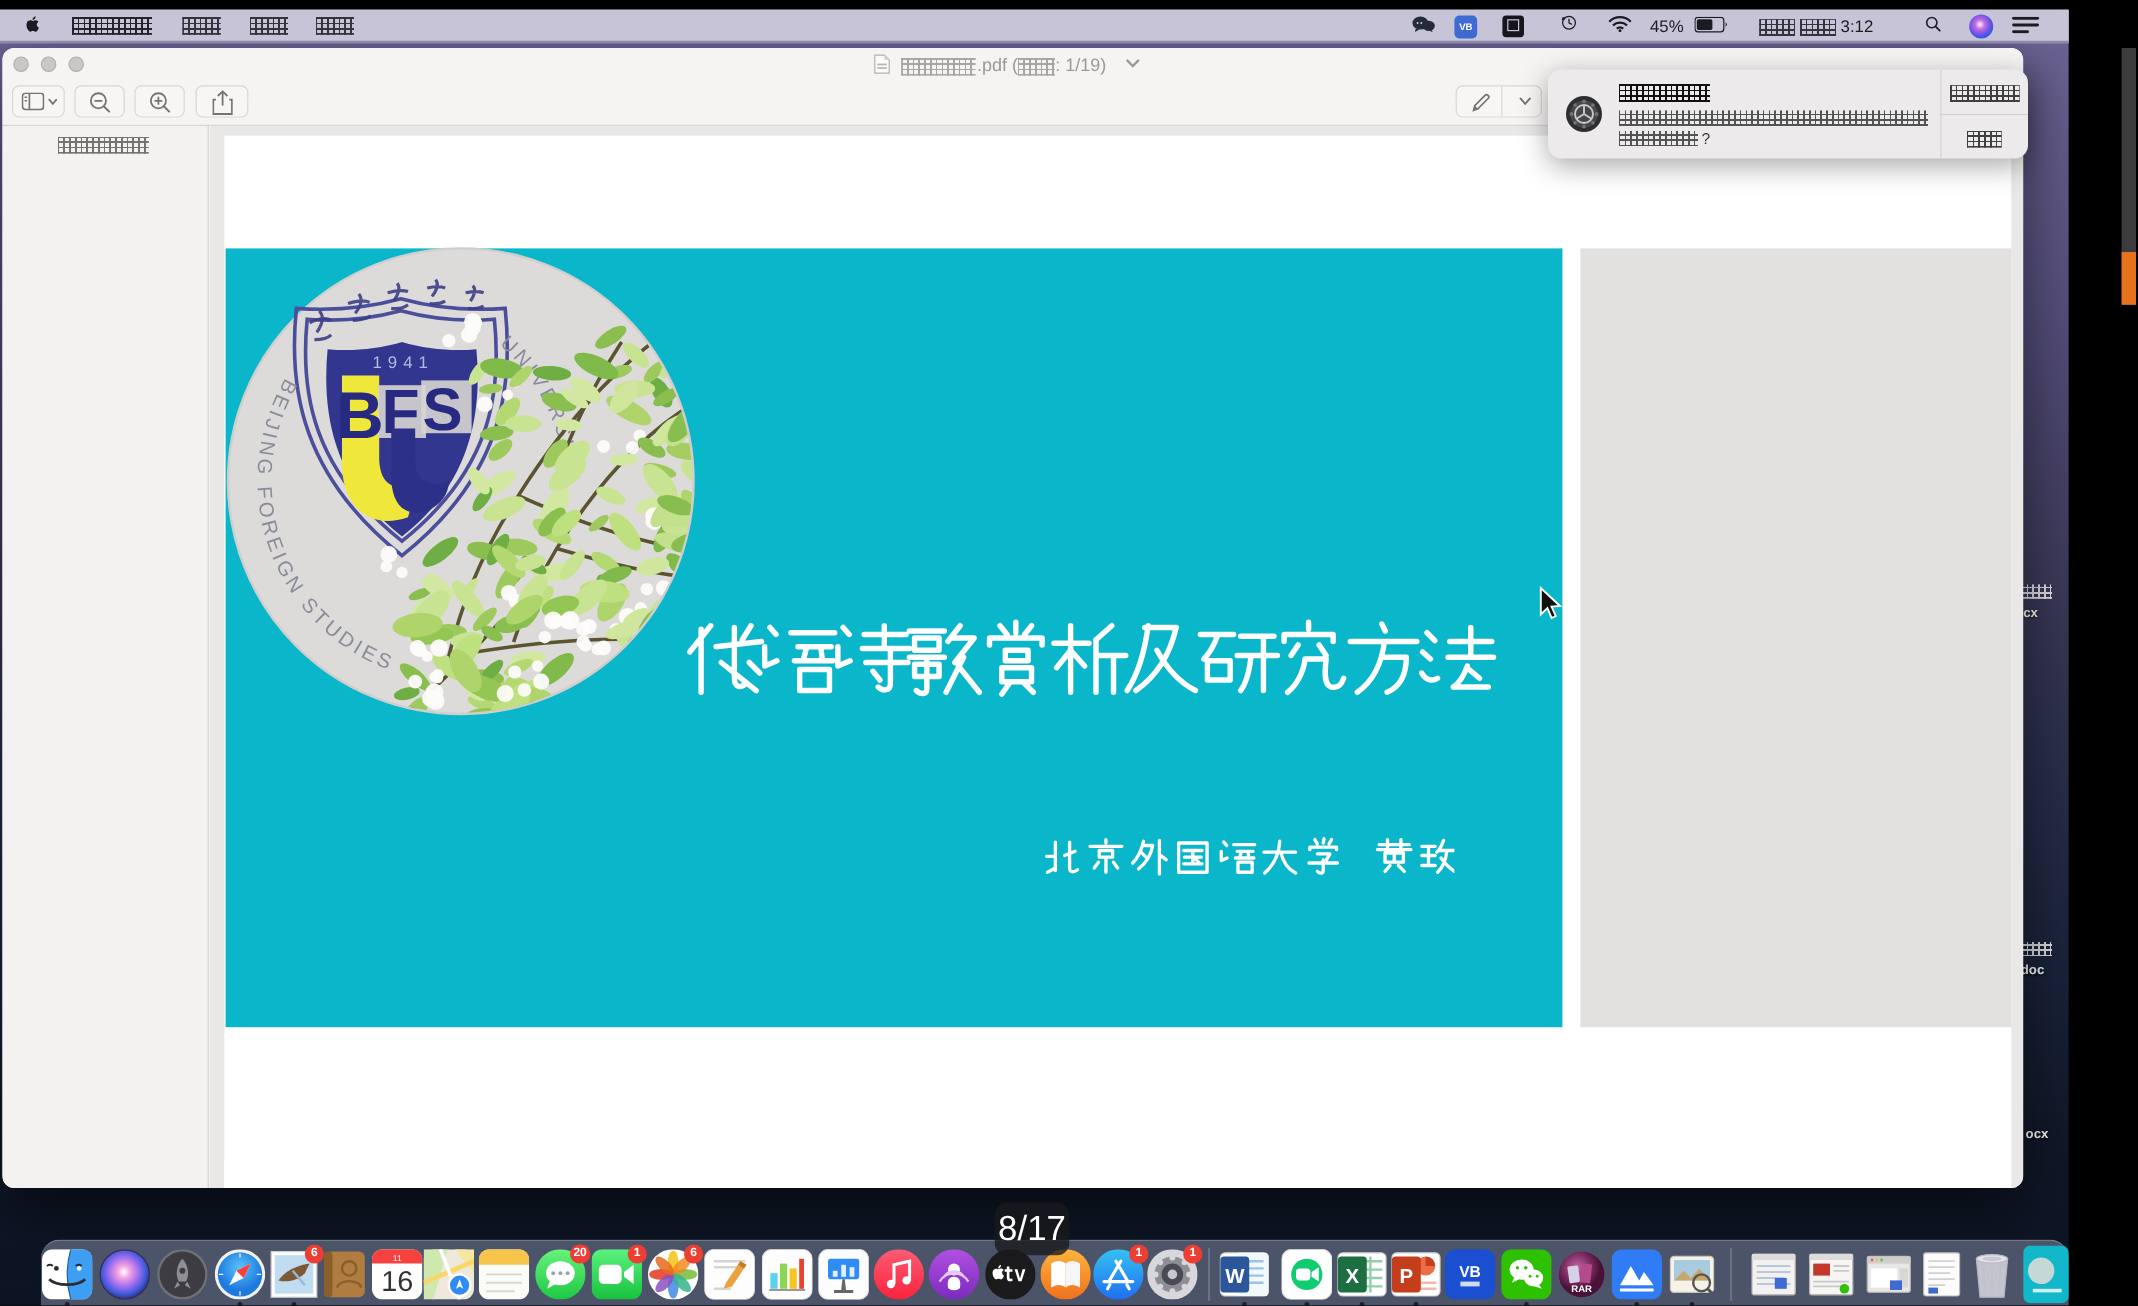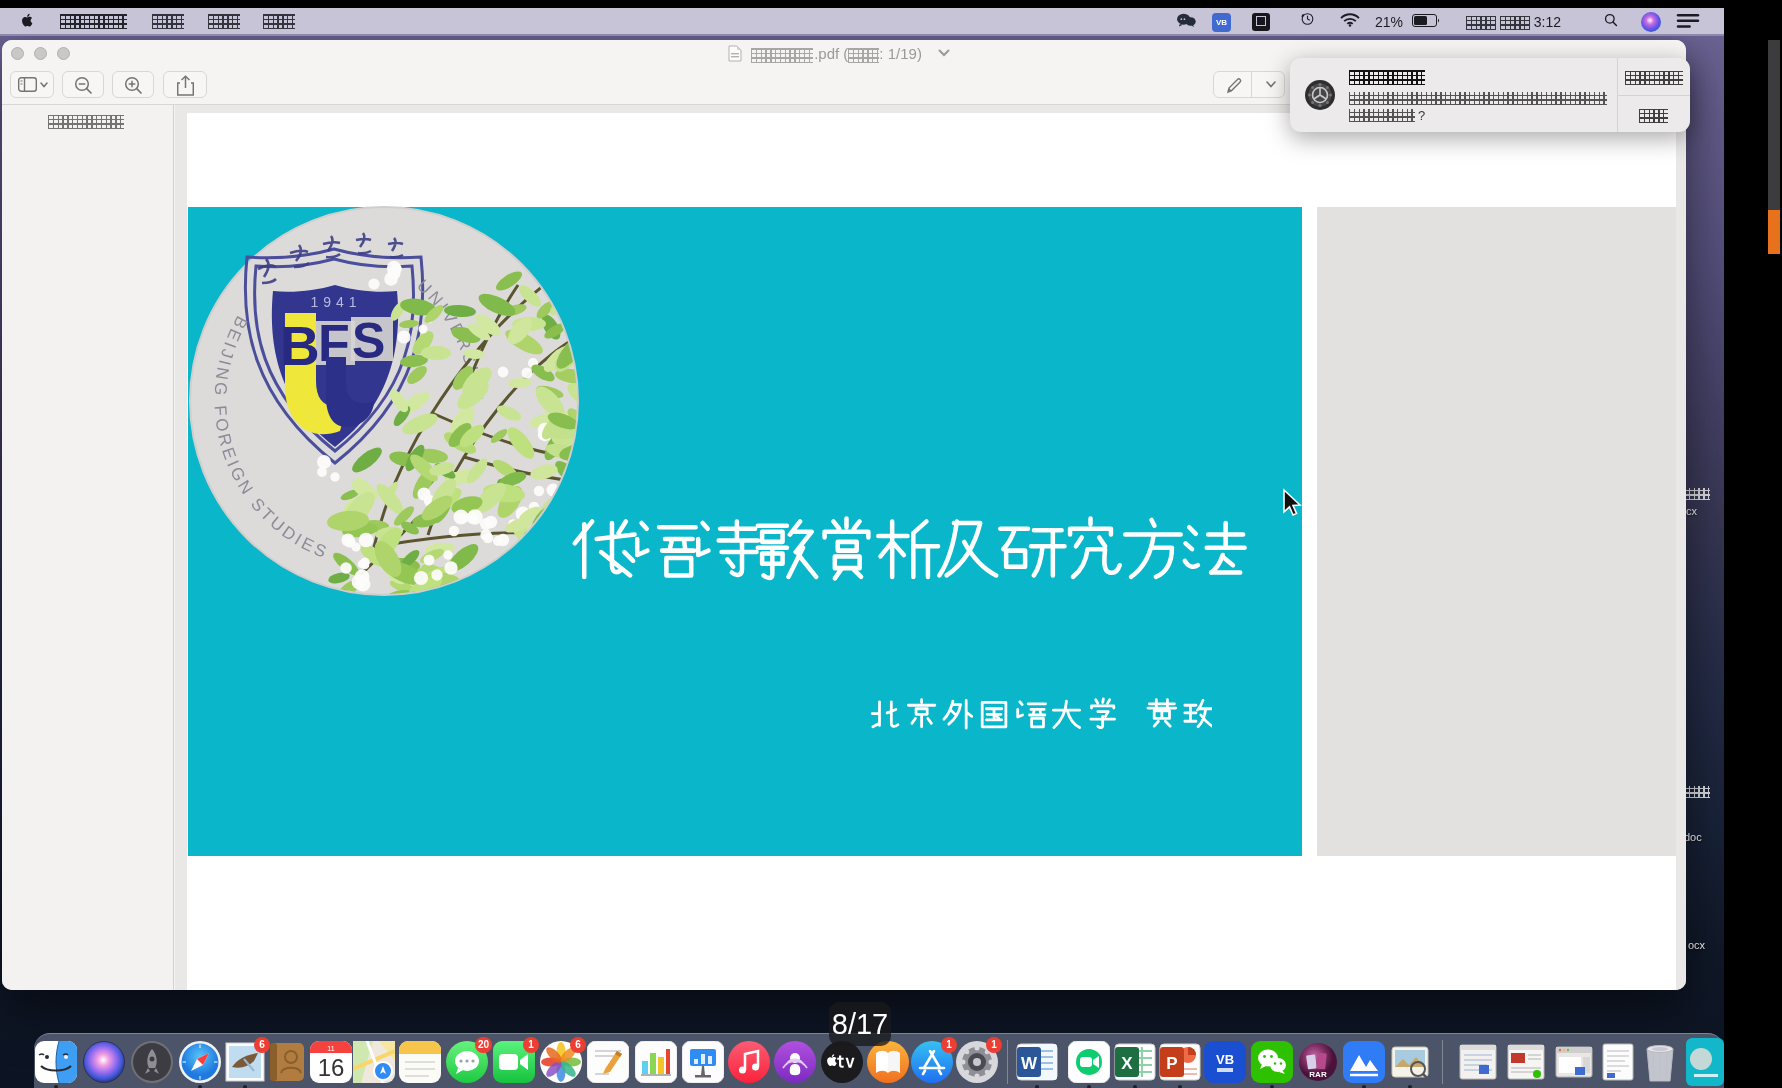--- a/index.html
+++ b/index.html
@@ -20,21 +20,21 @@
 }
 #blackright { left:1724px; top:0; width:58px; height:1088px; background:#000; }
 #vscroll { left:1768px; top:40px; width:12px; height:214px; background:#3c3c3e; }
 #vorange { left:1768px; top:210px; width:12px; height:44px; background:#e8721c; }
 
 
 #menubar { left:0; top:8px; width:1724px; height:28px; background:#c8c4d8; border-bottom:2px solid #8e88aa; color:#1b1b22; }
 .mit { position:absolute; top:7px; height:14px; color:#1b1b22; }
 
 
-.dlabel { color:#fff; font-size:11px; font-weight:normal; text-shadow:0 1px 2px rgba(0,0,0,.6); }
+.dlabel { color:#fff; font-size:11px; font-weight:bold; text-shadow:0 1px 2px rgba(0,0,0,.6); }
 
 
 #win { left:2px; top:40px; width:1684px; height:950px; background:#f5f4f3; border-radius:10px;
   box-shadow:0 18px 50px rgba(0,0,0,.55); overflow:hidden; }
 .tl { position:absolute; top:6.5px; width:13px; height:13px; border-radius:50%; background:#c9c8c7; border:1px solid #b0afae; }
 #wtitle { position:absolute; top:5px; left:726px; height:20px; color:#9a9998; font-size:15px; }
 .tbtn { position:absolute; top:31px; height:27px; background:#f7f6f5; border:1px solid #d8d7d6; border-radius:6px; }
 #toolline { position:absolute; left:0px; top:64px; width:1684px; height:1px; background:#d8d7d6; }
 #sidebar { position:absolute; left:0px; top:65px; width:172px; height:885px; background:#f3f2f1; border-right:1px solid #d2d1d0; }
 #content { position:absolute; left:173px; top:65px; width:1511px; height:885px; background:#e9e8e7; }
@@ -67,21 +67,21 @@
 <div id="screen">
   <div id="wall" class="abs"></div>
   <div class="abs" style="left:0;top:0;width:1782px;height:8px;background:#000;"></div>
   <div id="blackright" class="abs"></div>
   <div id="vscroll" class="abs"></div>
   <div id="vorange" class="abs"></div>
 
   <div class="abs dlabel" style="left:1684px; top:487px;"><span class="ck" style="width:26px;height:12px;"></span></div>
   <div class="abs dlabel" style="left:1686px; top:505px;">cx</div>
   <div class="abs dlabel" style="left:1684px; top:785px;"><span class="ck" style="width:26px;height:12px;"></span></div>
-  <div class="abs dlabel" style="left:1684px; top:803px;margin-top:28px;">doc</div>
+  <div class="abs dlabel" style="left:1684px; top:803px;">doc</div>
   <div class="abs dlabel" style="left:1688px; top:939px;">ocx</div>
 
   <div id="win" class="abs">
     <div style="position:absolute;left:0;top:0;width:1684px;height:64px;background:#f5f4f3;"></div>
     <div class="tl" style="left:8.5px;"></div>
     <div class="tl" style="left:31.5px;"></div>
     <div class="tl" style="left:55px;"></div>
     <div id="wtitle">
       <svg style="vertical-align:-3px;" width="14" height="17" viewBox="0 0 14 17">
           <path d="M1 1 h8 l4 4 v11 h-12 z" fill="#fbfbfb" stroke="#b2b1b0"></path>
@@ -463,21 +463,21 @@
       <path d="M10.5 5.5 V10.5 L14 12.5" fill="none" stroke="#1b1b22" stroke-width="1.6"></path>
       <path d="M2 7 A9 9 0 0 1 5 3.5" fill="none" stroke="#1b1b22" stroke-width="1.6"></path>
       <path d="M2.2 3.2 L2 7.2 L5.8 6" fill="#1b1b22"></path>
     </svg>
     <svg class="mit" style="left:1337px;top:5px;" width="26" height="18" viewBox="0 0 26 18">
       <path d="M1.5 6.5 A16 16 0 0 1 24.5 6.5" fill="none" stroke="#1b1b22" stroke-width="2.4"></path>
       <path d="M5.5 10.5 A11 11 0 0 1 20.5 10.5" fill="none" stroke="#1b1b22" stroke-width="2.4"></path>
       <path d="M9.5 14 A5.5 5.5 0 0 1 16.5 14" fill="none" stroke="#1b1b22" stroke-width="2.4"></path>
       <circle cx="13" cy="16.2" r="1.6" fill="#1b1b22"></circle>
     </svg>
-    <span class="mit" style="left:1375px;top:6px;font-size:14px;">21%</span>
+    <span class="mit" style="left:1375px;top:6px;font-size:14px;">45%</span>
     <svg class="mit" style="left:1412px;top:6px;" width="28" height="14" viewBox="0 0 28 14">
       <rect x="0.5" y="0.5" width="24" height="12" rx="2.5" fill="none" stroke="#1b1b22" stroke-width="1"></rect>
       <rect x="2" y="2" width="13" height="9" rx="1.5" fill="#1b1b22"></rect>
       <path d="M26 4.5 v4 a2.5 2.5 0 0 0 0 -4z" fill="#1b1b22"></path>
     </svg>
     <span class="mit" style="left:1466px;top:6px;font-size:14px;"><span class="ck" style="width:30px;height:14px;"></span> <span class="ck" style="width:30px;height:14px;"></span> 3:12</span>
     <svg class="mit" style="left:1602px;top:5px;" width="18" height="18" viewBox="0 0 18 18">
       <circle cx="7.5" cy="7.5" r="5.5" fill="none" stroke="#1b1b22" stroke-width="1.7"></circle>
       <path d="M11.5 11.5 L16 16" stroke="#1b1b22" stroke-width="1.9" stroke-linecap="round"></path>
     </svg>

